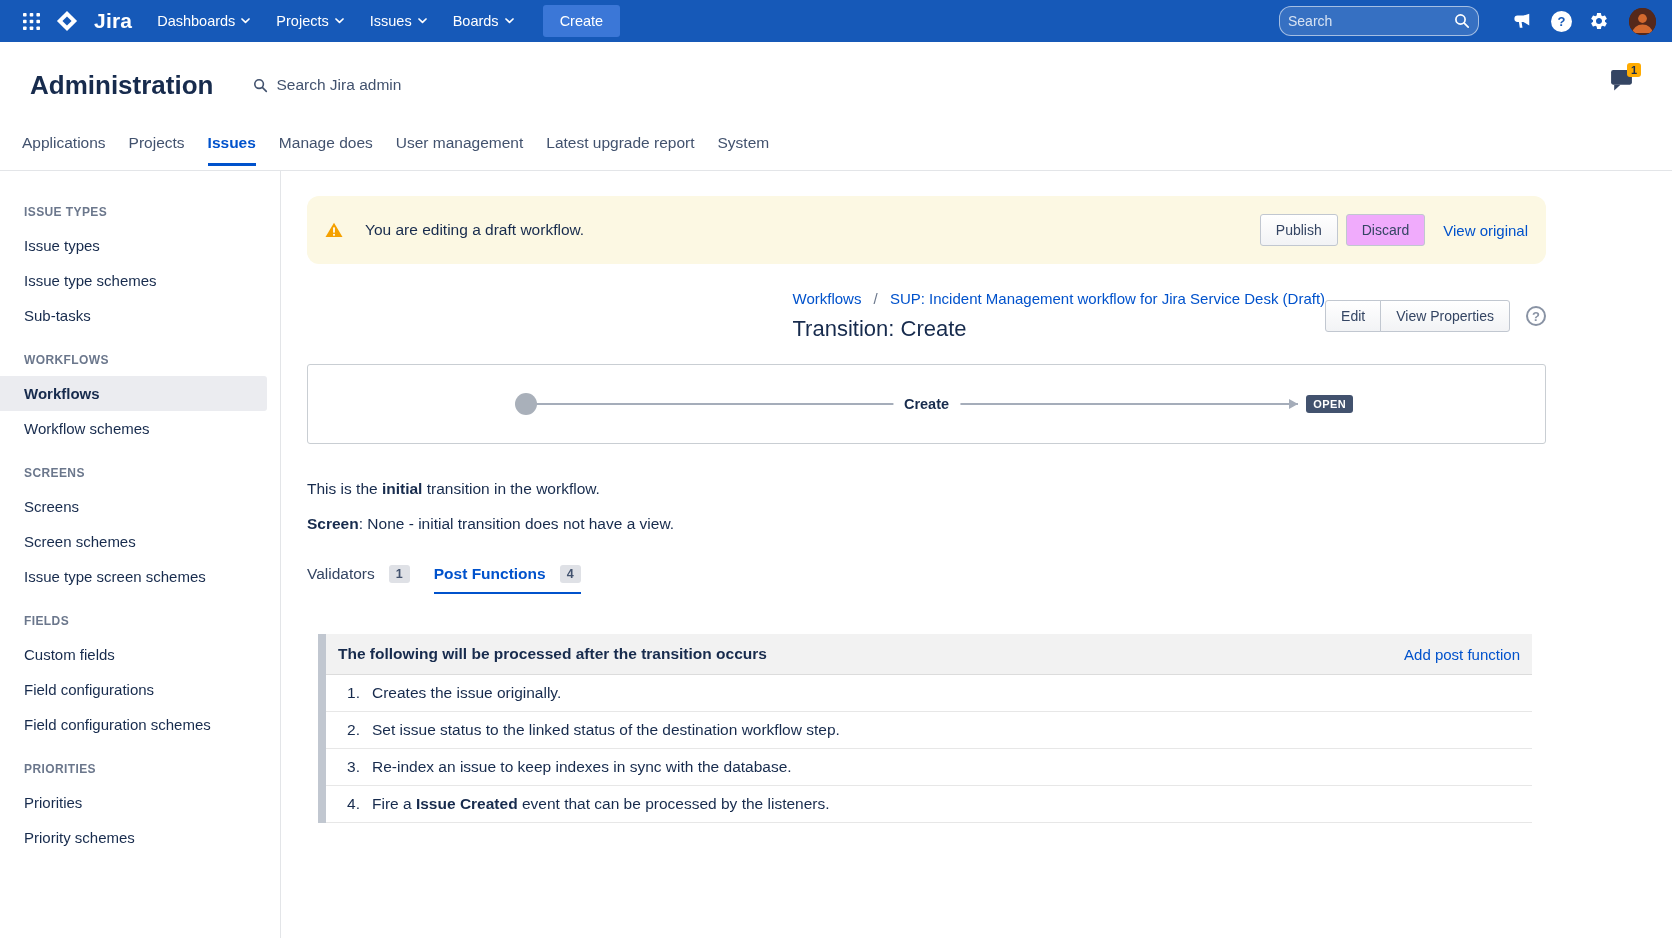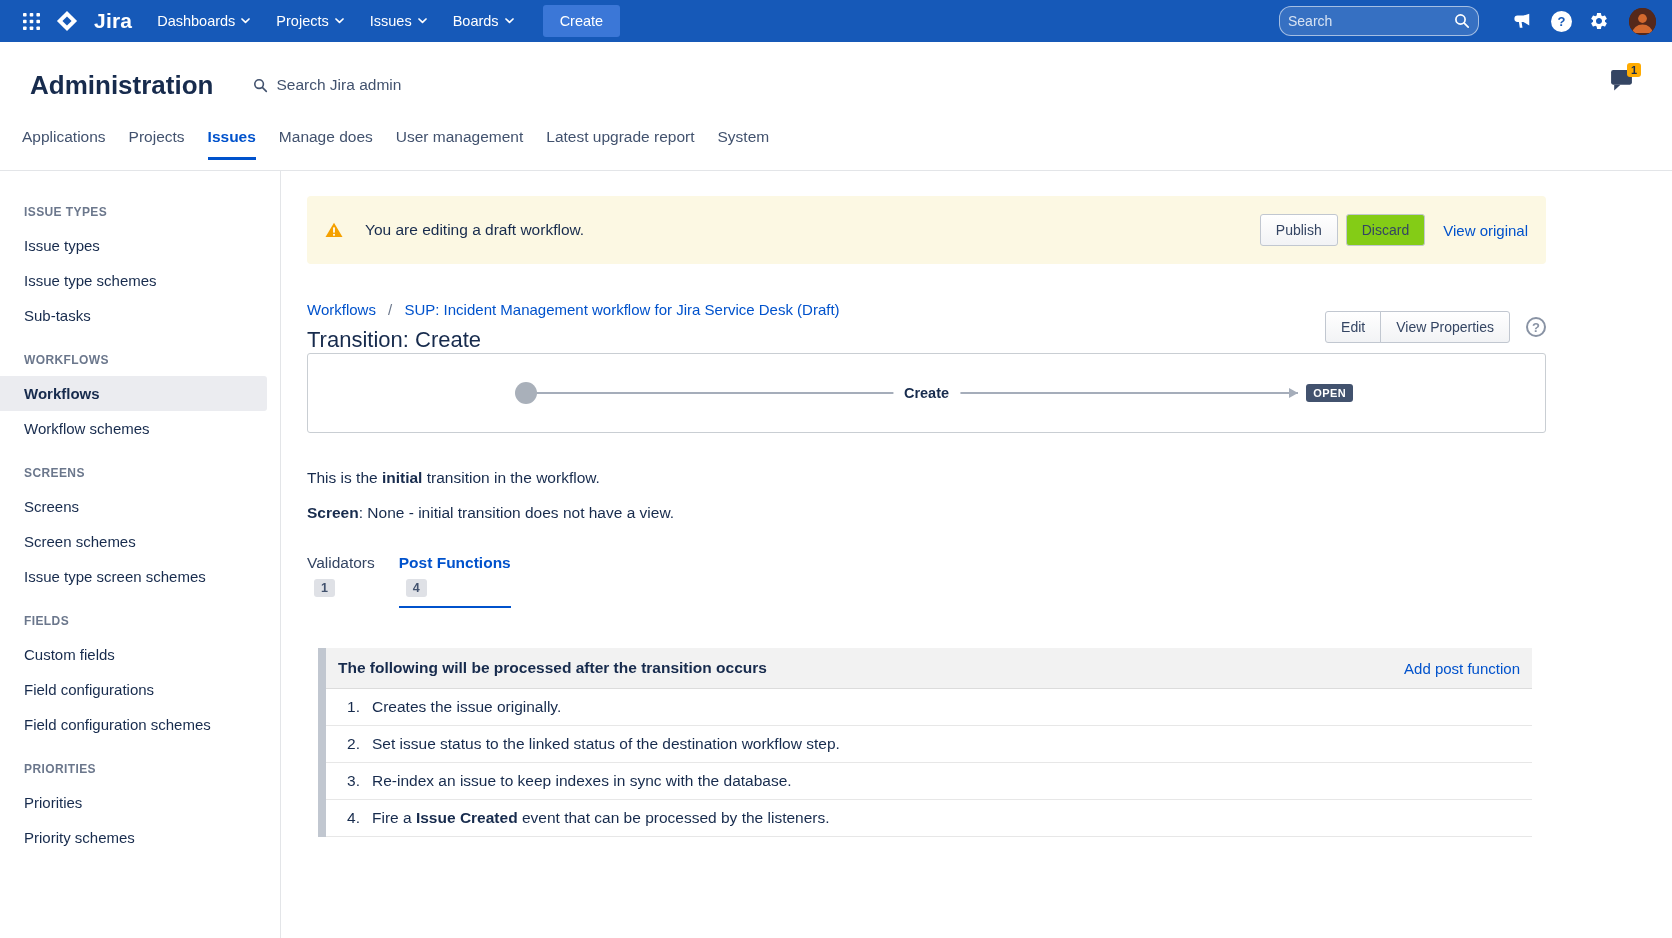--- a/index.html
+++ b/index.html
@@ -33,44 +33,44 @@
   .avatar{width:27px;height:27px;border-radius:50%;overflow:hidden;background:#55281a;margin-left:15px;cursor:pointer;flex:0 0 auto}
 
   
   .admin-header{height:86px;display:flex;align-items:center;padding:0 30px 0 30px;position:relative}
   .admin-header h1{font-size:26px;font-weight:700;color:var(--text)}
   .admin-search{display:flex;align-items:center;gap:8px;margin-left:40px;color:#42526e;font-size:15.5px;cursor:pointer}
   .feedback{position:absolute;right:38px;top:26px;cursor:pointer}
   .feedback .badge{position:absolute;right:-7px;top:-5px;background:var(--badge-bg);color:#172b4d;font-size:11px;font-weight:700;padding:1px 4px;border-radius:3px;line-height:12px}
 
   
-  .admin-tabs{display:flex;gap:23px;padding-left:22px;height:43px;align-items:flex-start;border-bottom:1px solid #e3e5e8}
+  .admin-tabs{display:flex;gap:23px;padding-left:22px;height:43px;align-items:center;border-bottom:1px solid #e3e5e8}
   .admin-tab{font-size:15.5px;color:#42526e;padding-bottom:13px;position:relative;cursor:pointer;white-space:nowrap}
   .admin-tab.active{color:var(--link);font-weight:700}
   .admin-tab.active::after{content:"";position:absolute;left:0;right:0;bottom:-1px;height:3px;background:var(--link)}
 
   
   .layout{display:flex;height:767px;overflow:hidden}
   .sidebar{width:281px;flex:0 0 281px;border-right:1px solid #e3e5e8;padding-top:14px}
   .sb-title{font-size:12px;font-weight:700;color:var(--text-muted);letter-spacing:.4px;padding:20px 24px 9px}
   .sb-item{font-size:15px;color:var(--text);padding:8px 24px;cursor:pointer;line-height:19px}
   .sb-item.selected{background:var(--sidebar-selected-bg);font-weight:700;margin-right:13px;border-radius:0 3px 3px 0}
 
   .content{flex:1;padding:25px 126px 0 26px;overflow:hidden}
 
   
-  .draft-banner{background:var(--banner-bg);border-radius:4px;height:68px;display:flex;align-items:center;padding:0 18px;margin-bottom:37px}
+  .draft-banner{background:var(--banner-bg);border-radius:12px;height:68px;display:flex;align-items:center;padding:0 18px;margin-bottom:26px}
   .draft-banner .msg{margin-left:22px;font-size:15.5px}
   .draft-banner .spacer{flex:1}
   .btn{font-size:14px;color:#344563;background:linear-gradient(to bottom,#ffffff,#f2f3f5);border:1px solid #c1c7d0;border-radius:3px;padding:7px 15px}
-  .btn.discard{background:#84cc16;margin-left:8px}
+  .btn.discard{background:#f0abfc;margin-left:8px}
   .view-original{margin-left:18px;font-size:15px}
 
   
-  .page-head{display:flex;justify-content:space-between;align-items:center;}
+  .page-head{display:flex;justify-content:flex-end;align-items:center;margin-bottom:22px}
   .bc{font-size:15px;margin-bottom:9px}
   .bc .sep{color:var(--text-muted);margin:0 8px}
   .page-title{font-size:22px;font-weight:400;color:var(--text)}
   .head-actions{display:flex;align-items:center}
   .btn-group{display:flex}
   .btn-group .btn{border-radius:0}
   .btn-group .btn:first-child{border-radius:3px 0 0 3px}
   .btn-group .btn:last-child{border-radius:0 3px 3px 0;margin-left:-1px}
   .help-circle{width:20px;height:20px;border:2px solid #8993a4;border-radius:50%;color:#8993a4;font-size:13px;font-weight:700;display:flex;align-items:center;justify-content:center;margin-left:16px;cursor:pointer}
   .help-circle::after{content:"?"}
@@ -80,21 +80,21 @@
   .diagram .line{position:absolute;left:17.6%;width:62.4%;top:50%;height:2px;margin-top:-1px;background:#a5adba}
   .diagram .start{position:absolute;left:calc(17.6% - 11px);top:50%;transform:translateY(-50%);width:22px;height:22px;border-radius:50%;background:#a9b0ba}
   .diagram .arrow{position:absolute;left:calc(80% - 9px);top:50%;transform:translateY(-50%);width:0;height:0;border-left:9px solid #a5adba;border-top:5px solid transparent;border-bottom:5px solid transparent}
   .diagram .t-label{position:absolute;left:50%;top:50%;transform:translate(-50%,-50%);background:#fff;padding:0 11px;font-weight:700;font-size:14.5px}
   .status-open{position:absolute;left:80.7%;top:50%;transform:translateY(-50%);background:var(--status-open-bg);color:#fff;font-size:11px;font-weight:700;padding:3px 7px;border-radius:3px;letter-spacing:.4px;cursor:pointer}
 
   .desc{font-size:15.5px;margin-bottom:17px}
 
   
   .fn-tabs{display:flex;gap:24px;margin-top:32px}
-  .fn-tab{display:flex;flex-direction:column;align-items:flex-start;gap:7px;padding-bottom:9px;cursor:pointer;font-size:15.5px;color:#344563}
+  .fn-tab{display:flex;flex-direction:row;align-items:flex-start;gap:7px;padding-bottom:9px;cursor:pointer;font-size:15.5px;color:#344563}
   .fn-tab .count{background:#dfe1e6;color:#42526e;font-size:12.5px;font-weight:700;padding:1px 7px;border-radius:3px;margin-left:7px;line-height:16px}
   .fn-tab.active{color:var(--link);font-weight:700;border-bottom:2px solid var(--link)}
 
   
   .pf-table{margin:40px 14px 0 11px;border-left:8px solid var(--table-accent)}
   .pf-header{background:var(--table-header-bg);display:flex;justify-content:space-between;align-items:center;padding:11px 12px;border-bottom:1px solid #dcdcdc}
   .pf-header-title{font-weight:700;font-size:15.5px}
   .pf-header a{font-size:15px;font-weight:400}
   .pf-row{display:flex;align-items:baseline;padding:9px 0;border-bottom:1px solid #e7e7e7;font-size:15.5px}
   .pf-num{width:34px;text-align:right;margin-right:12px;flex:0 0 34px}

